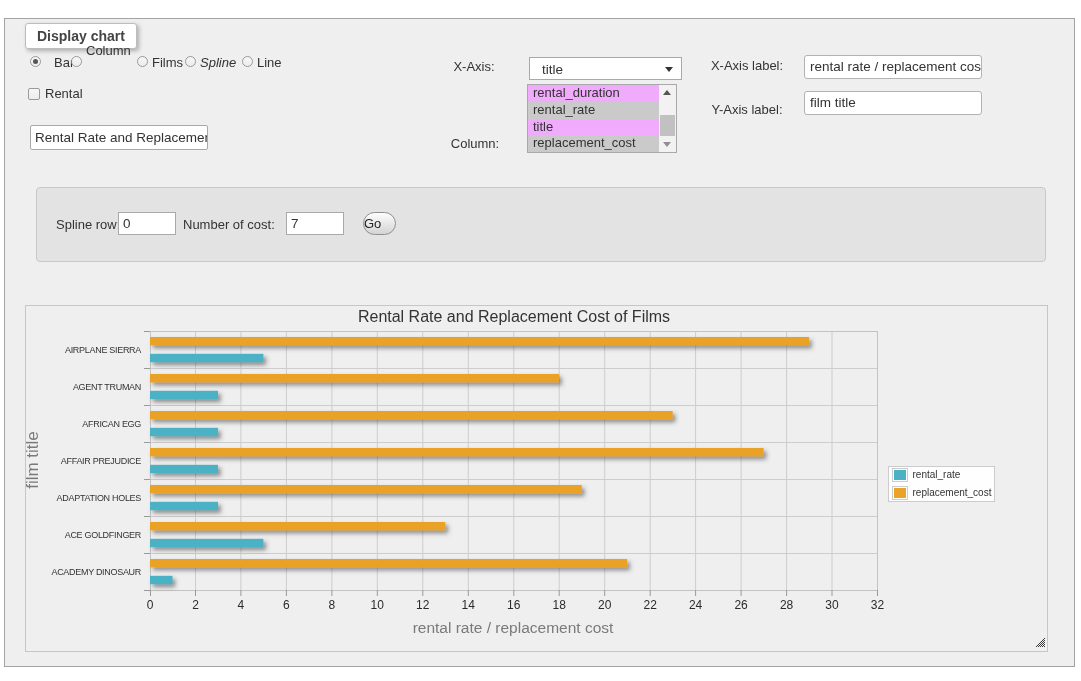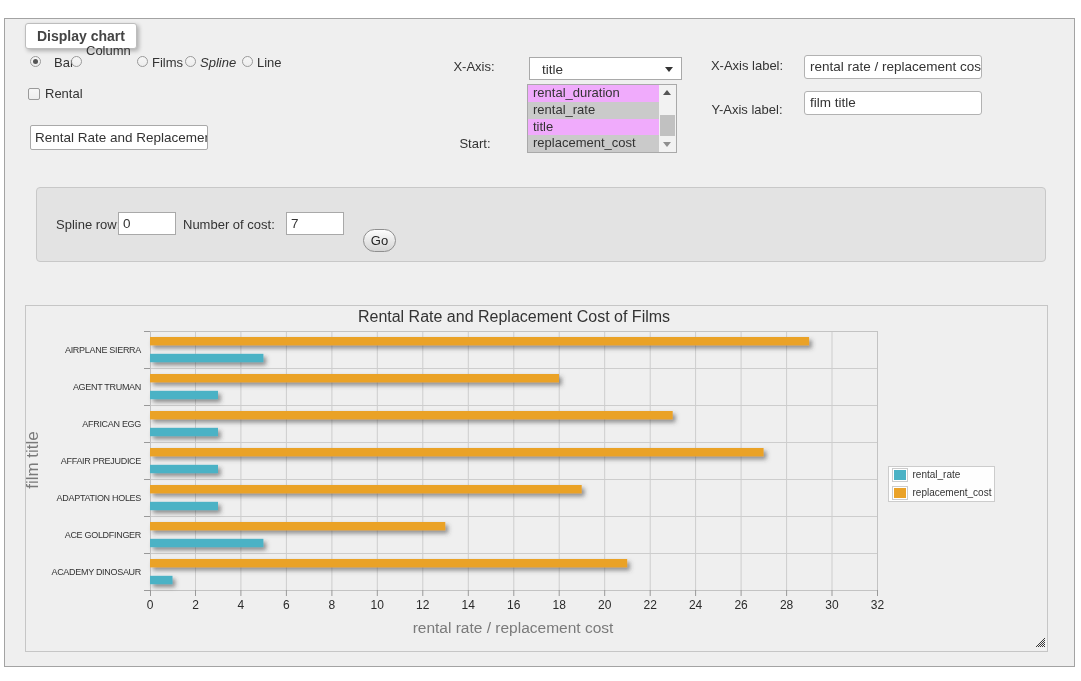--- a/index.html
+++ b/index.html
@@ -19,21 +19,21 @@
 #listbox { left:527px; top:84px; width:150px; height:69px; border:1px solid #a9a9a9; background:#f0abfc; overflow:hidden; }
 #listbox .item { position:absolute; left:0px; width:132px; height:16.75px; font-size:13px; color:#333; padding-left:5px; line-height:16.75px; white-space:nowrap; }
 #listbox .hl { background:#cacaca; }
 #sb { position:absolute; right:0; top:0; width:17px; height:67px; background:#f2f2f2; }
 #sb .btn { position:absolute; left:0; width:17px; height:15px; background:#f2f2f2; }
 #sb .thumb { position:absolute; left:1px; top:30px; width:15px; height:21px; background:#c1c1c1; }
 .tri-up { position:absolute; left:4px; top:5px; width:0; height:0; border-left:4px solid transparent; border-right:4px solid transparent; border-bottom:5px solid #555; }
 .tri-dn { position:absolute; left:4px; top:5px; width:0; height:0; border-left:4px solid transparent; border-right:4px solid transparent; border-top:5px solid #8f8f8f; }
 .rinp { border:1px solid #b2b2b2; border-radius:3px; background:#fff; font-size:13.5px; color:#333; padding:0 0 0 5px; line-height:22px; white-space:nowrap; overflow:hidden; }
 #panel { left:36px; top:187px; width:1010px; height:75px; background:#e3e3e3; border:1px solid #c8c8c8; border-radius:4px; }
-#gobtn { left:363px; top:212px; width:33px; height:23px; border:1px solid #8f8f8f; border-radius:12px; background:linear-gradient(#fdfdfd,#d4d4d4); font-size:13px; color:#222; text-align:center; line-height:21px;margin-top:17px; }
+#gobtn { left:363px; top:212px; width:33px; height:23px; border:1px solid #8f8f8f; border-radius:12px; background:linear-gradient(#fdfdfd,#d4d4d4); font-size:13px; color:#222; text-align:left; line-height:21px; }
 #chartbox { left:25px; top:305px; width:1023px; height:347px; border:1px solid #c6c6c6; background:#efefef; }
 </style>
 </head>
 <body>
 <div class="abs" id="fs"></div>
 <div class="abs" id="legendbox">Display chart</div>
 
 <div class="abs radio sel" style="left:30px; top:56px;"></div>
 <div class="abs lbl" style="left:45px; top:55px;margin-left:9px;">Bar</div>
 <div class="abs radio" style="left:71px; top:56px;"></div>
@@ -49,21 +49,21 @@
 <div class="abs lbl" style="left:45px; top:86px;">Rental</div>
 
 <div class="abs inp" style="left:30px; top:125px; width:178px; height:25px; border-radius:2px; line-height:23px;">Rental Rate and Replacement Cost of Films</div>
 
 <div class="abs lbl rlbl" style="left:424px; top:59px; width:100px;">X-Axis:</div>
 <div class="abs" id="sel">
     <span class="txt">title</span>
     <span class="arr"></span>
   </div>
 
-<div class="abs lbl rlbl" style="left:425px; top:136px; width:100px;">Start:</div>
+<div class="abs lbl rlbl" style="left:425px; top:136px; width:100px;">Column:</div>
 <div class="abs" id="listbox">
   <div class="item" style="top:0;">rental_duration</div>
   <div class="item hl" style="top:16.75px;">rental_rate</div>
   <div class="item" style="top:33.5px;">title</div>
   <div class="item hl" style="top:50.25px;">replacement_cost</div>
   <div id="sb">
     <div class="btn" style="top:0;">
         <span class="tri-up"></span>
       </div>
     <div class="thumb"></div>

